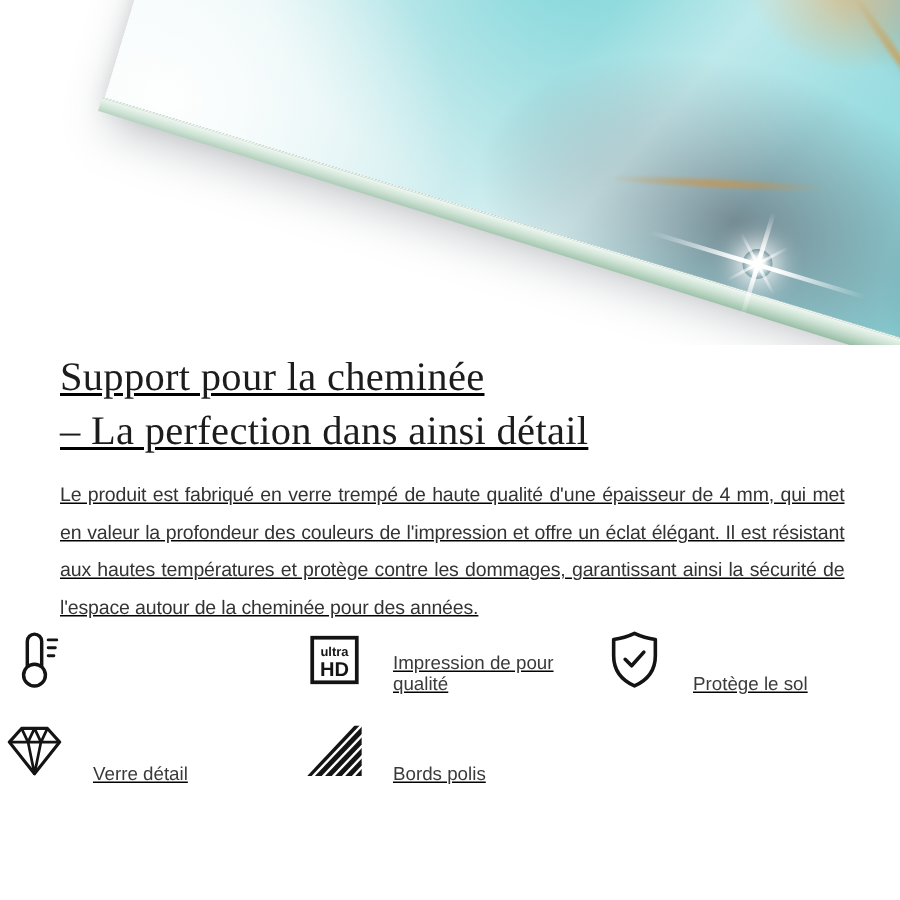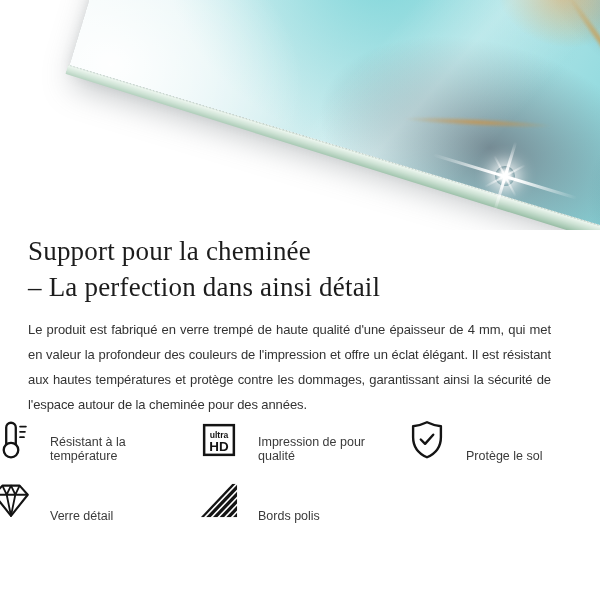--- a/index.html
+++ b/index.html
@@ -46,21 +46,21 @@
     background:linear-gradient(90deg, rgba(255,255,255,0), #fff 42%, #fff 58%, rgba(255,255,255,0)); }
   .ray.r1 { width:150px; height:3px;   left:-75px; top:-1.5px;  transform:rotate(16.8deg); }
   .ray.r2 { width:72px;  height:2.5px; left:-36px; top:-1.25px; transform:rotate(-73deg); }
   .ray.r3 { width:46px;  height:2px;   left:-23px; top:-1px;    transform:rotate(62deg);  opacity:.85; }
   .ray.r4 { width:46px;  height:2px;   left:-23px; top:-1px;    transform:rotate(-28deg); opacity:.85; }
   .core { position:absolute; left:-10px; top:-10px; width:20px; height:20px; border-radius:50%;
     background:radial-gradient(circle, #fff 12%, rgba(255,255,255,0.8) 35%, rgba(255,255,255,0) 70%);
     box-shadow:0 0 16px 5px rgba(255,255,255,0.95); }
 
   
-  .content { padding:0 28px; }
+  .content { padding:0 40px;text-decoration:underline; }
   h1 {
     margin:3px 0 12px; font-family:"Liberation Serif","DejaVu Serif",serif;
     font-weight:400; font-size:27px; line-height:36px; color:#1c1c1c; letter-spacing:0.2px;
   }
   h1 span { display:block; }
   .desc {
     width:523px; font-size:13px; line-height:25px; color:#333;
     text-align:justify; letter-spacing:-0.1px; 
   }
 
@@ -107,21 +107,20 @@
     <div class="features">
 
       <div class="feature">
         <div class="ficon">
           <svg width="46" height="46" viewBox="0 0 48 48" fill="none" stroke="#141414">
             <path d="M19 28.5 V11 a5 5 0 0 1 10 0 V28.5" stroke-width="2.4" stroke-linecap="round"></path>
             <circle cx="24" cy="34.5" r="7.6" stroke-width="2.4"></circle>
             <path d="M33.5 10 h6 M33.5 15.5 h5 M33.5 21 h4" stroke-width="2" stroke-linecap="round"></path>
           </svg>
         </div>
-        <div class="flabel">Résistant à la température</div>
       </div>
 
       <div class="feature">
         <div class="ficon">
           <svg width="46" height="46" viewBox="0 0 48 48">
             <rect x="8.5" y="8.5" width="31" height="31" fill="none" stroke="#141414" stroke-width="2.6"></rect>
             <text x="24" y="21.5" text-anchor="middle" font-size="9" font-weight="bold" fill="#141414">ultra</text>
             <text x="24" y="35" text-anchor="middle" font-size="14" font-weight="bold" fill="#141414">HD</text>
           </svg>
         </div>

